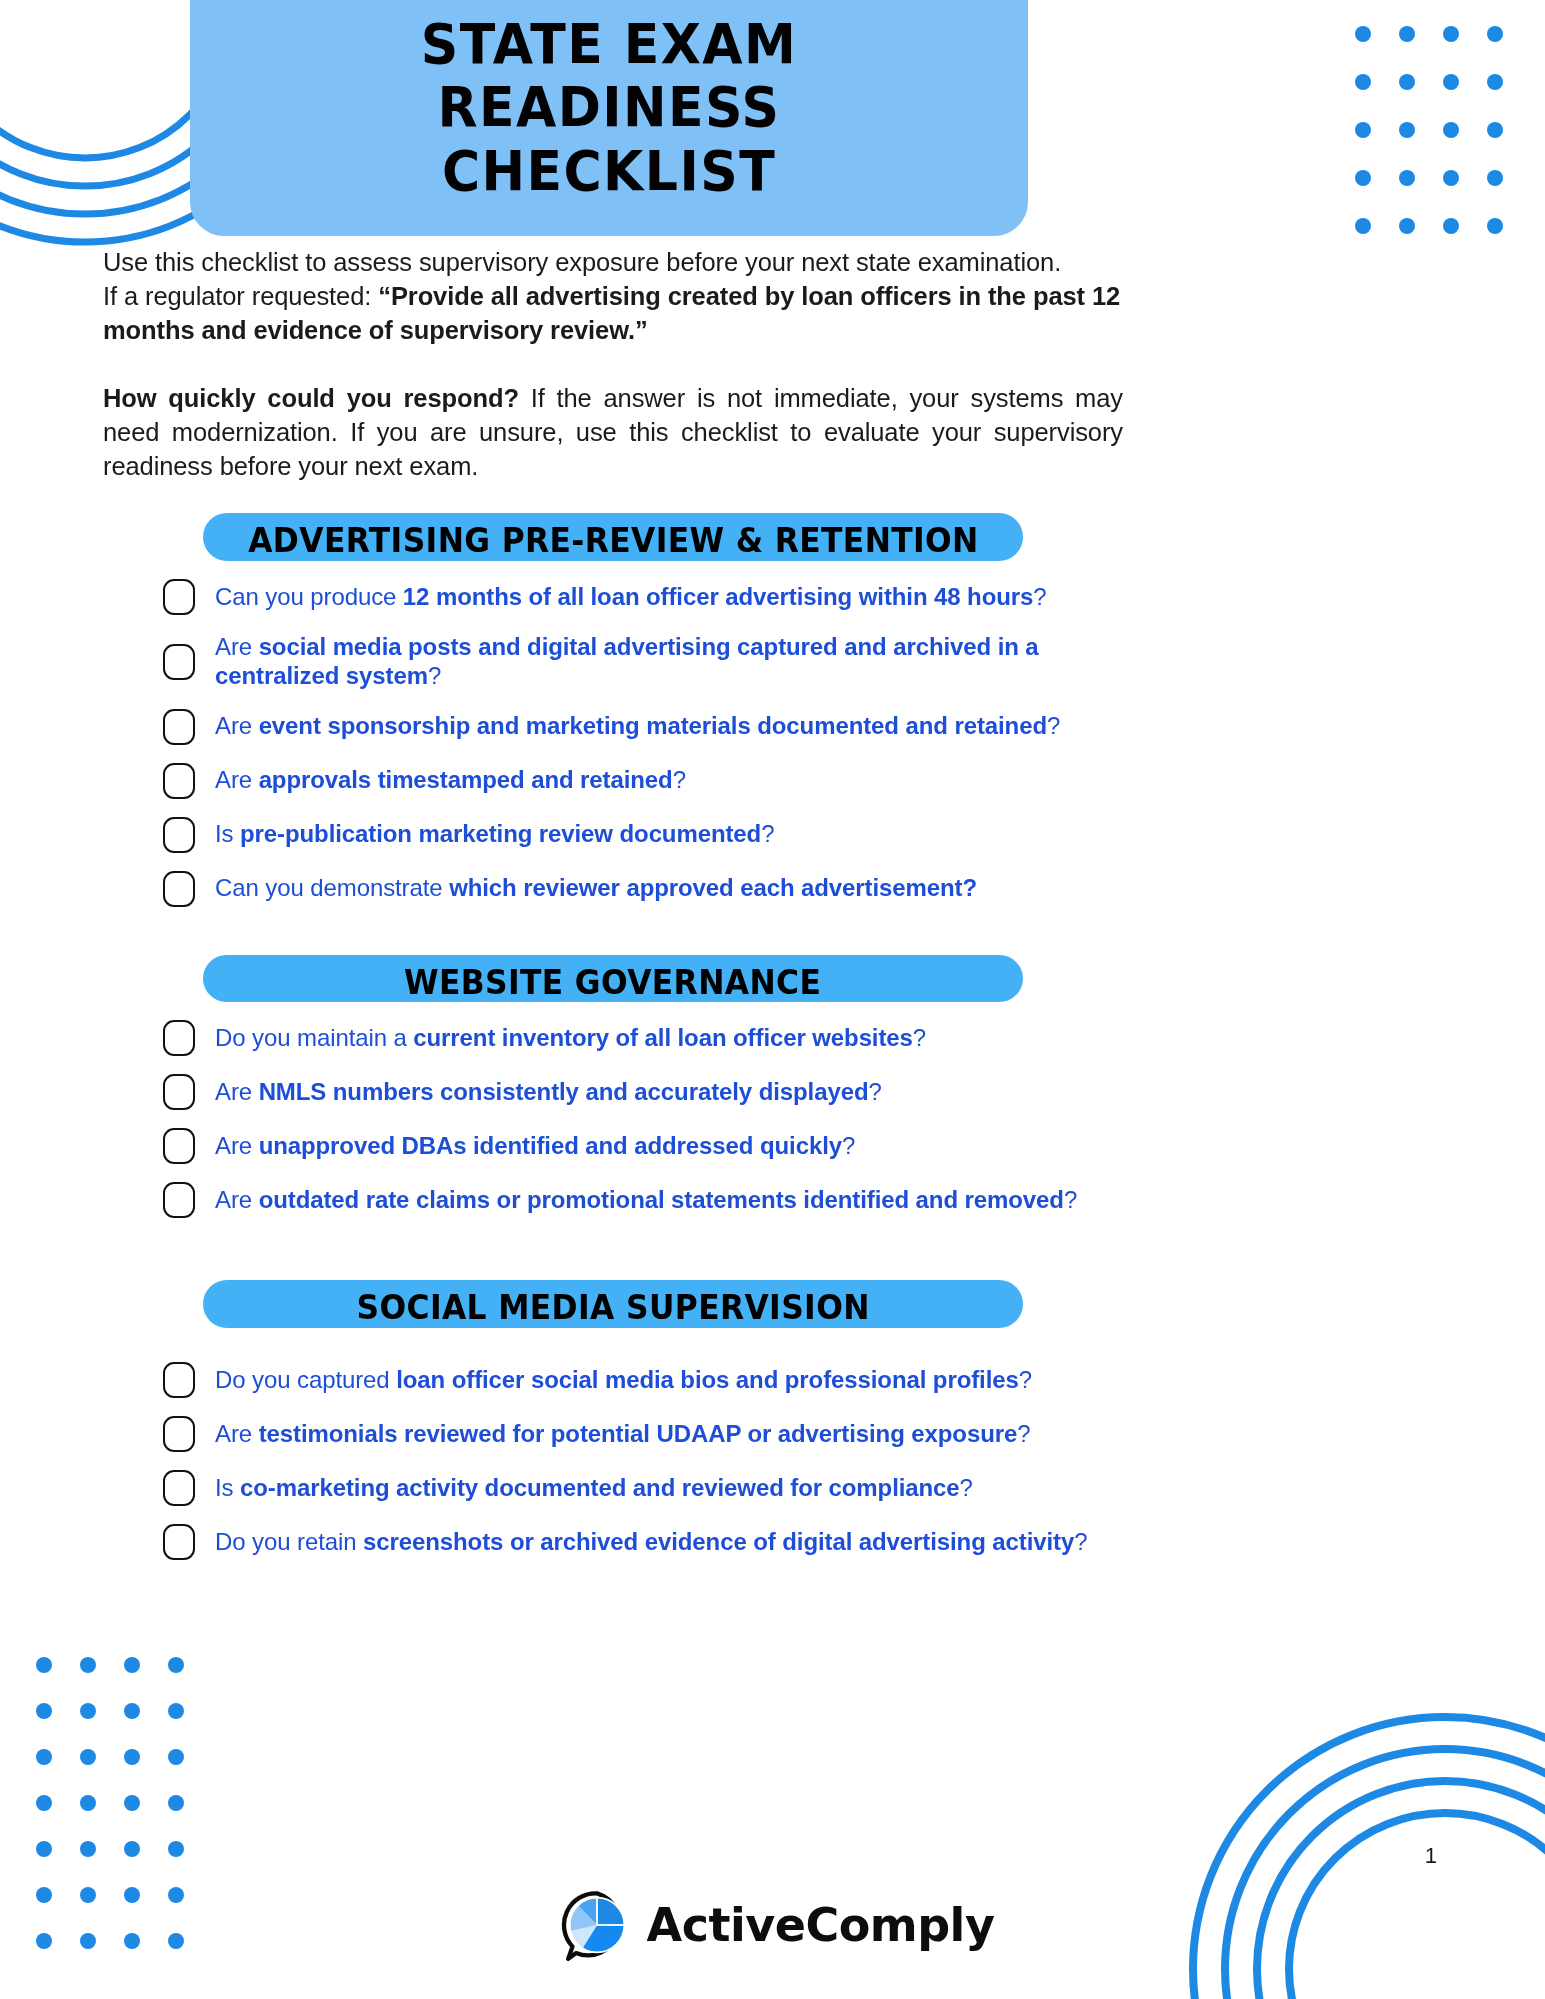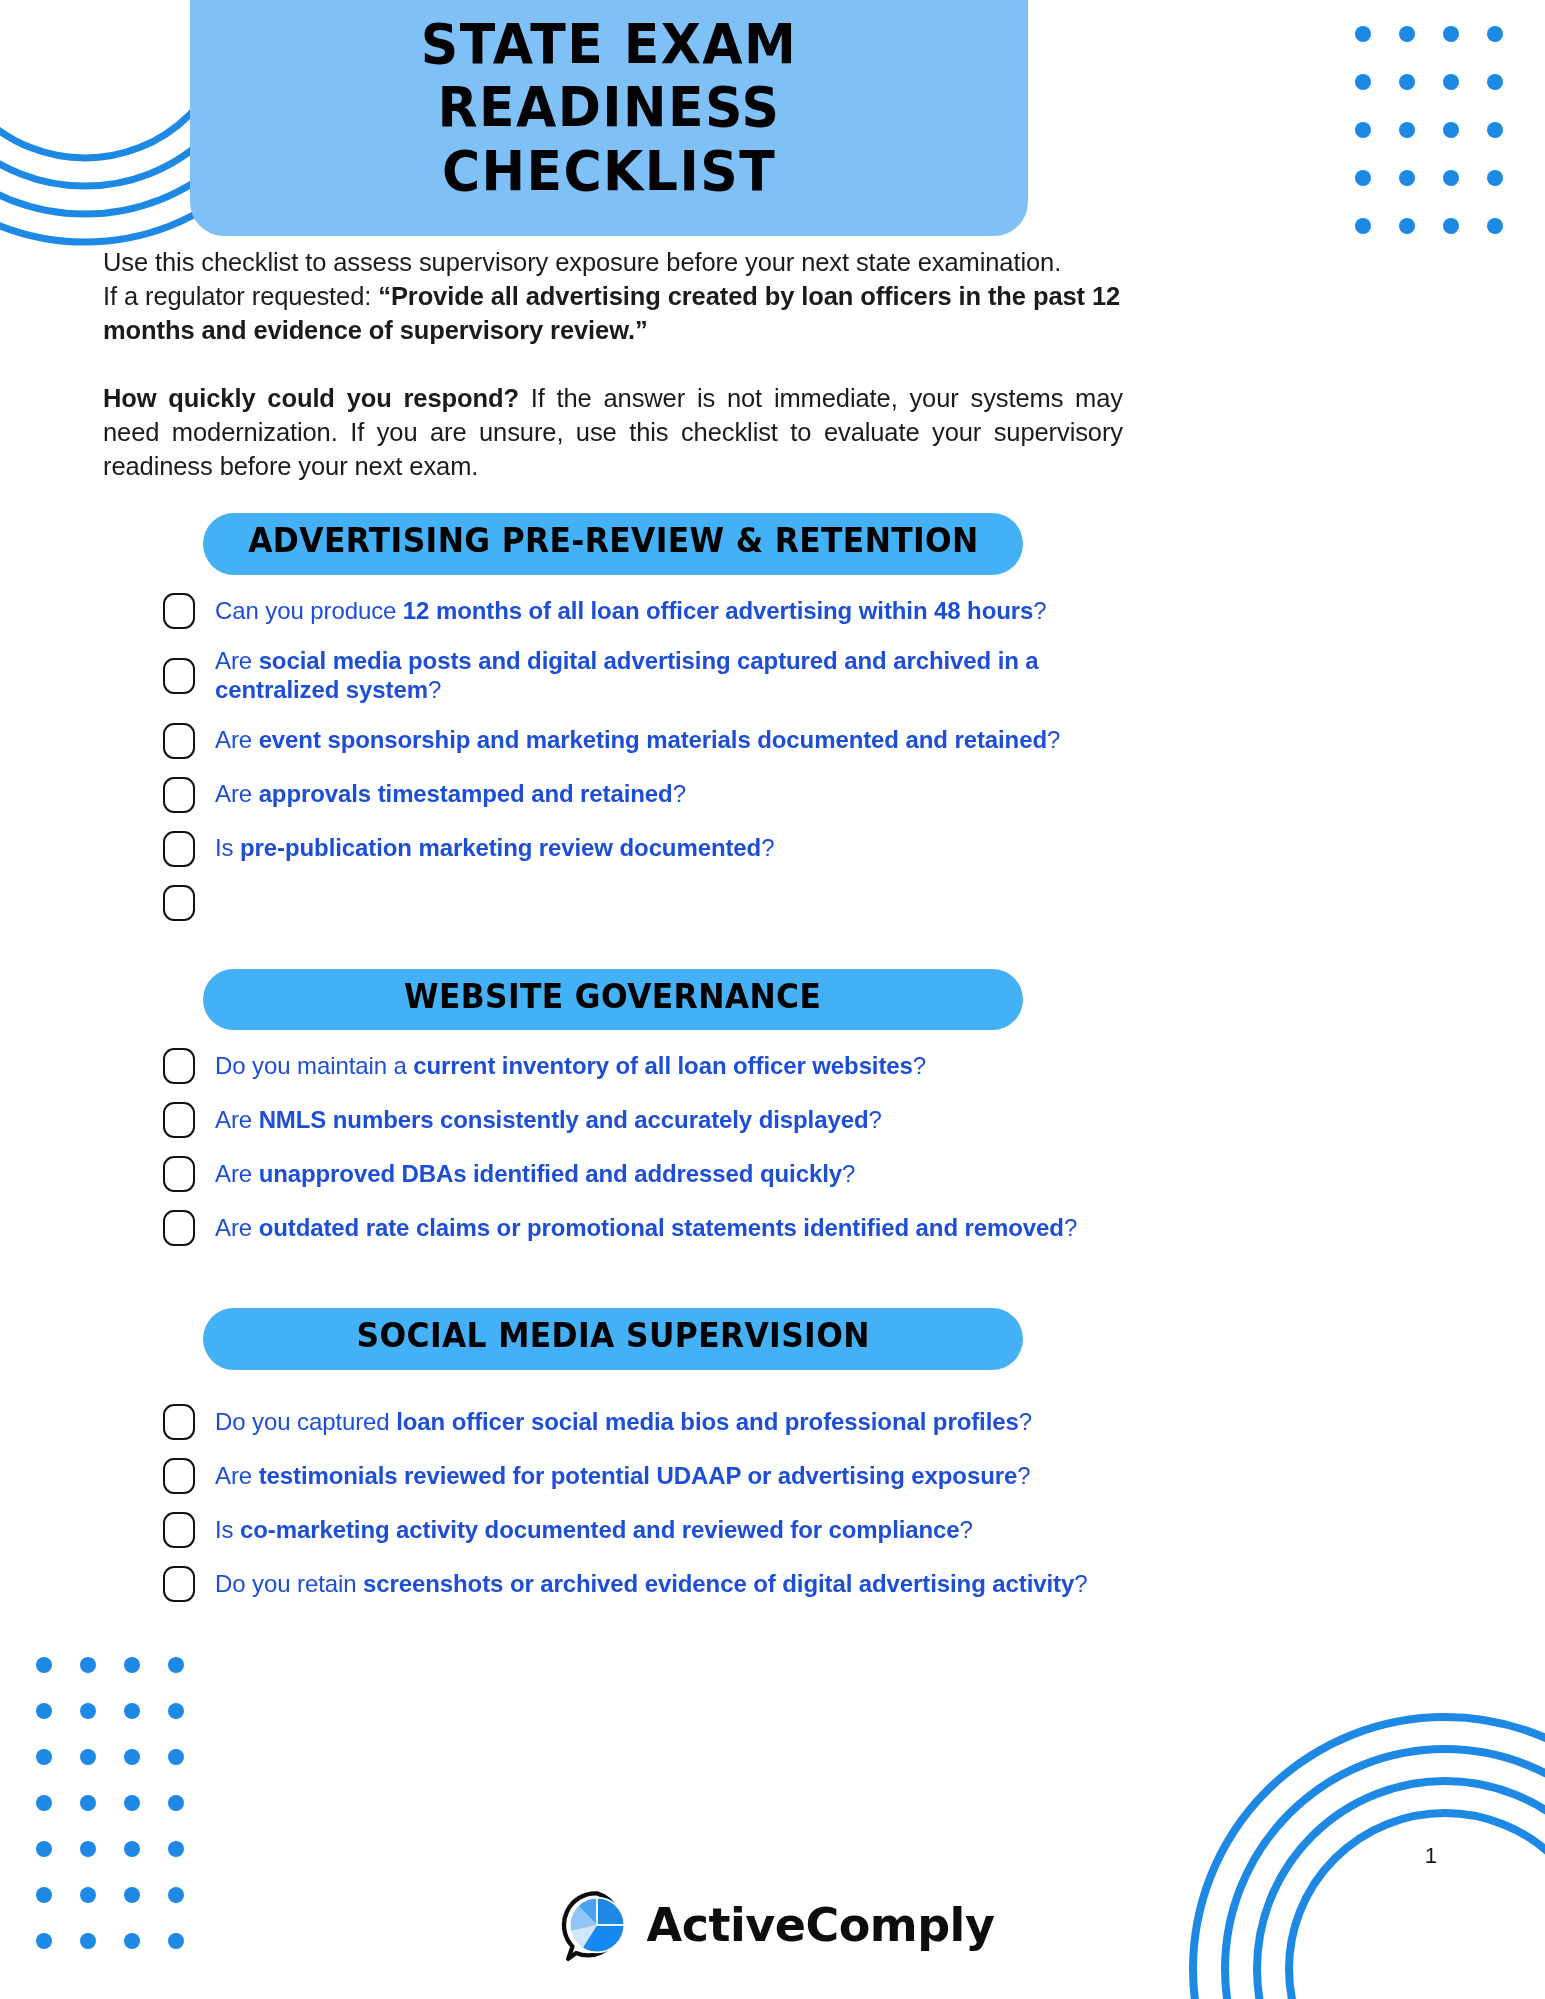--- a/index.html
+++ b/index.html
@@ -106,21 +106,21 @@
   .para-gap { height: 34px; }
 
   
   .section { margin-top: 0; }
   .pill {
     width: 820px;
     margin: 0 auto;
     background: #44b0f5;
     border-radius: 40px;
     text-align: center;
-    padding: 11px 18px 16px 18px;
+    padding: 11px 18px 2px 18px;
     box-sizing: border-box;
   }
   .pill-text {
     font-family: "DejaVu Sans", sans-serif;
     font-weight: 700;
     font-size: 33px;
     line-height: 1.05;
     letter-spacing: 0.4px;
     color: #000000;
     text-transform: uppercase;
@@ -302,20 +302,21 @@
         <div class="check-item">
           <span class="checkbox"></span>
           <span class="check-text"><span>Are </span><b>approvals timestamped and retained</b><span>?</span></span>
         </div>
         <div class="check-item">
           <span class="checkbox"></span>
           <span class="check-text"><span>Is </span><b>pre-publication marketing review documented</b><span>?</span></span>
         </div>
         <div class="check-item">
           <span class="checkbox"></span>
+          <span class="check-text"><span>Can you demonstrate </span><b>which reviewer approved each advertisement?</b><span></span></span>
         </div>
       </div>
     </div>
 
     <div class="gap-before-pill"></div>
     <div class="section">
       <div class="pill">
         <span class="pill-text">WEBSITE GOVERNANCE</span>
       </div>
       <div class="checklist" style="">

